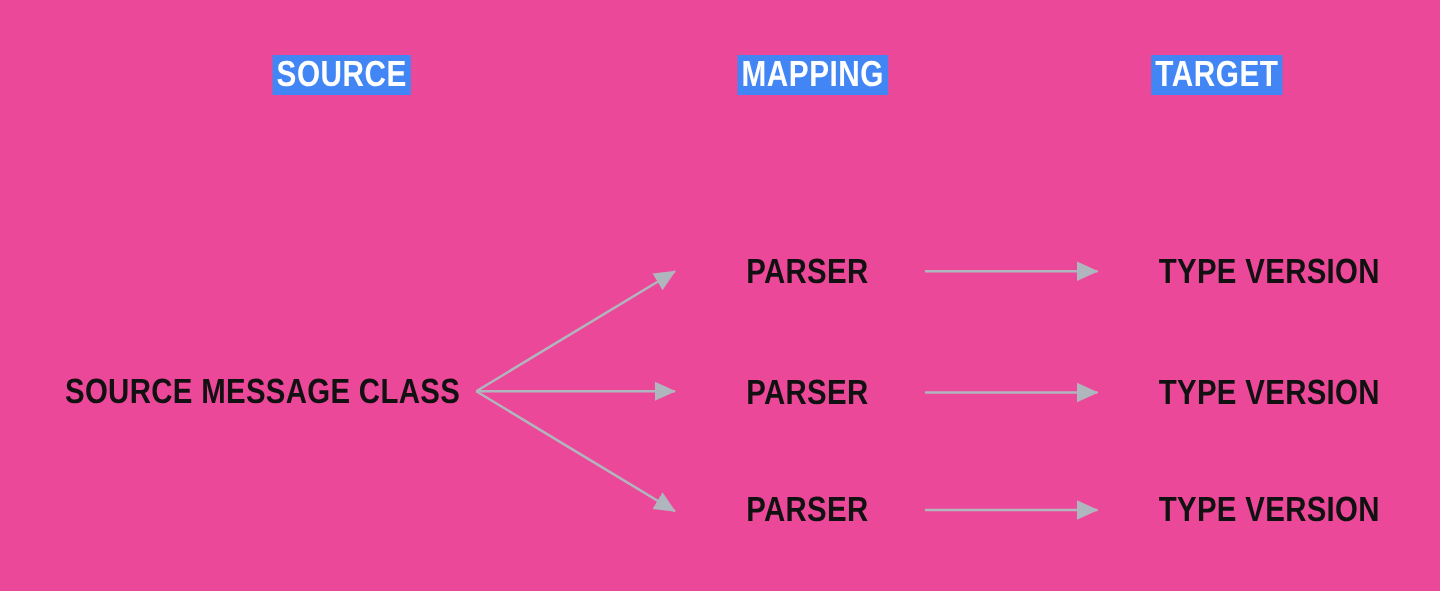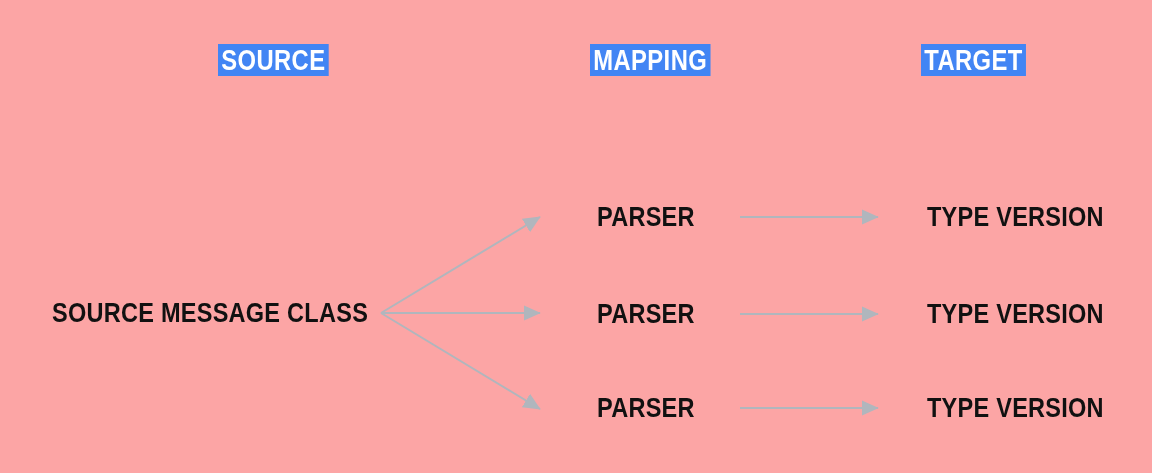--- a/index.html
+++ b/index.html
@@ -5,21 +5,21 @@
 <style>
   html, body {
     margin: 0;
     padding: 0;
     background: #ffffff;
   }
   #canvas {
     position: relative;
     width: 1152px;
     height: 473px;
-    background: #fca5a5;
+    background: #ec4899;
     overflow: hidden;
     font-family: "Liberation Sans", "DejaVu Sans", sans-serif;
   }
 
   
   .col-header {
     position: absolute;
     background: #4285f4;
     color: #ffffff;
     font-weight: bold;

